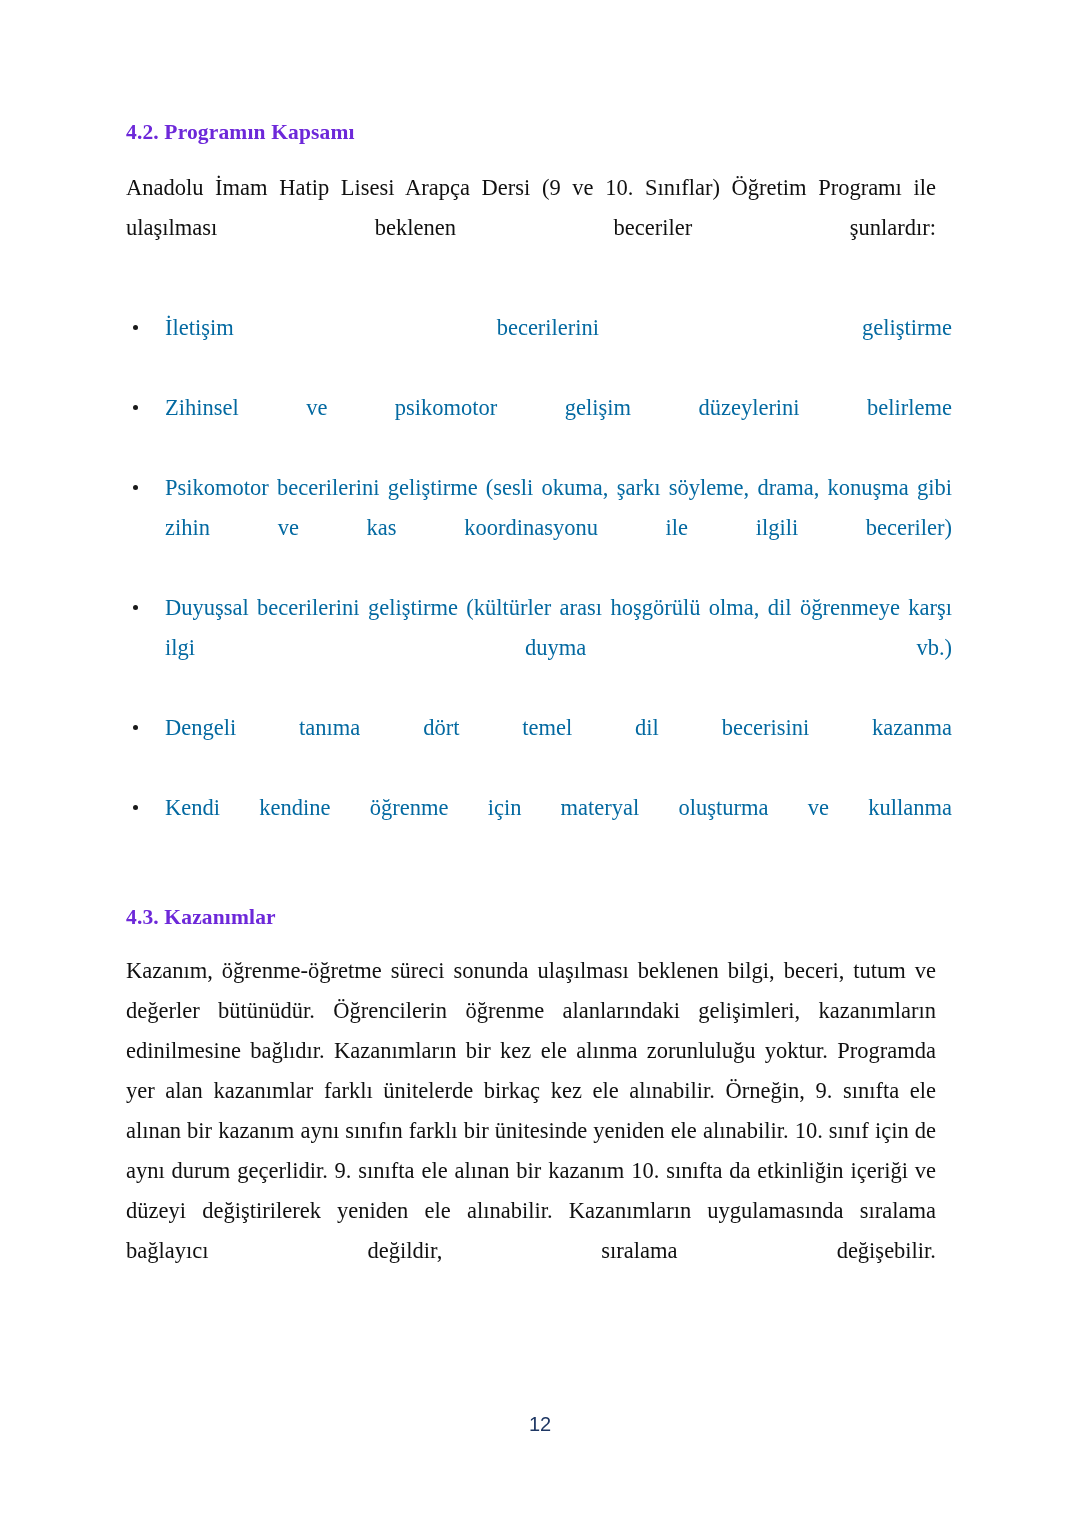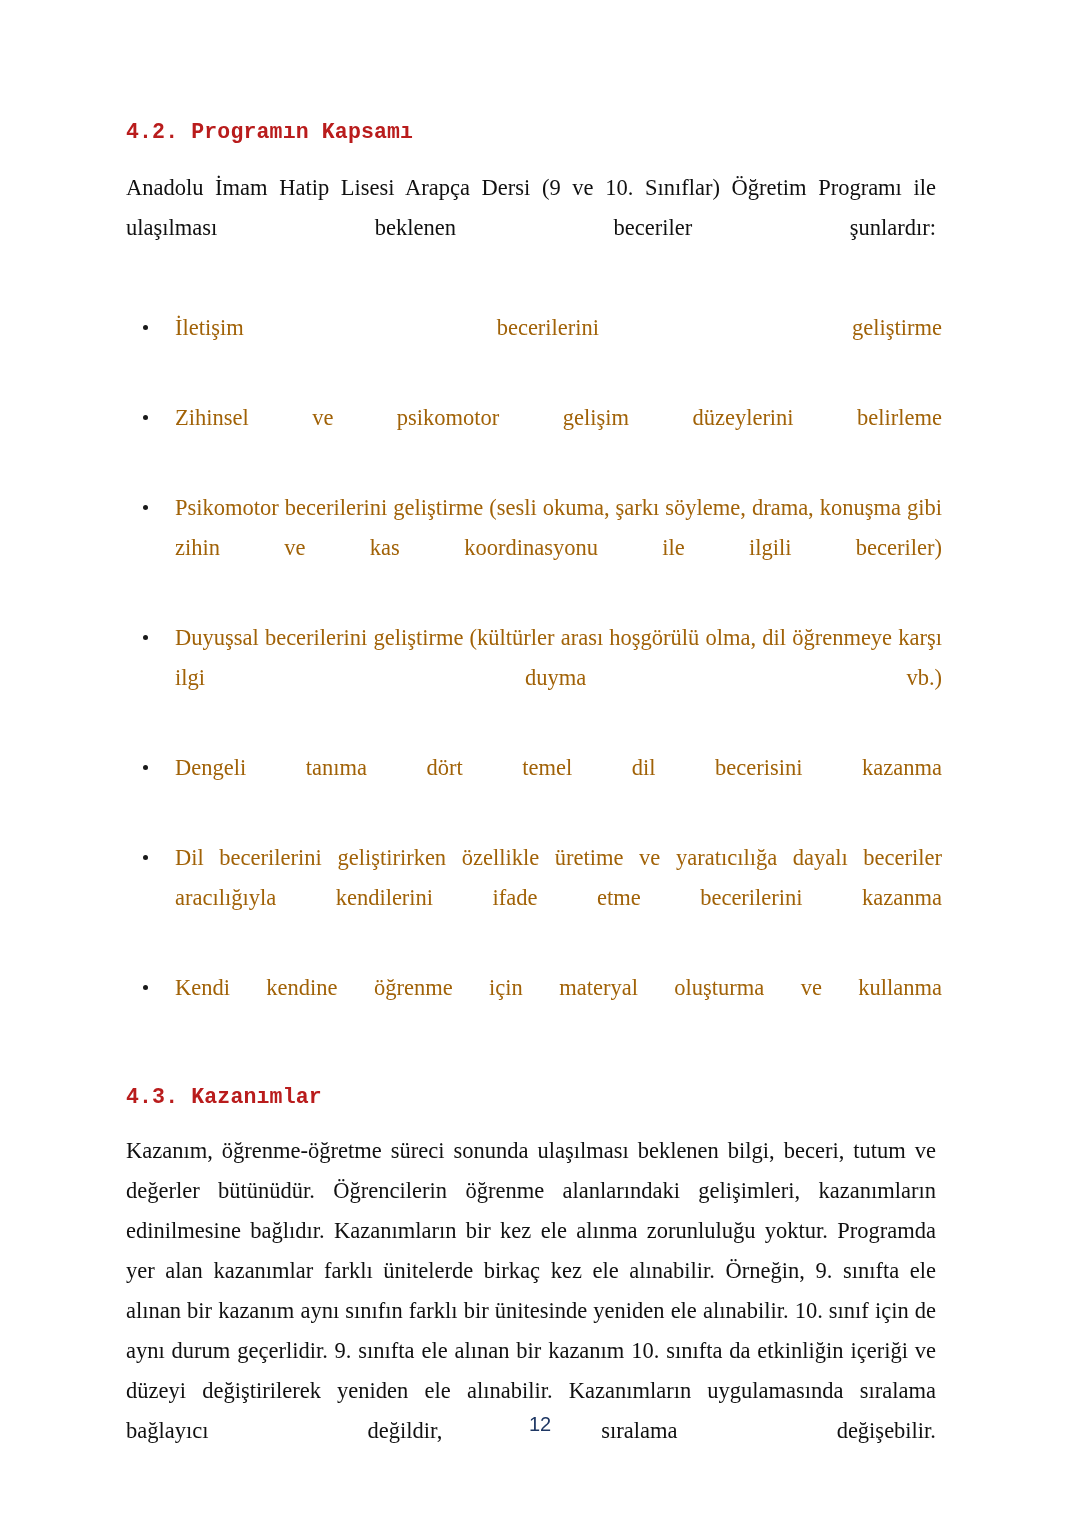--- a/index.html
+++ b/index.html
@@ -21,25 +21,25 @@
 
   .content {
     position: absolute;
     left: 126px;
     top: 119px;
     width: 826px;
   }
 
   
   .heading {
-    font-family: Liberation Mono, monospace;
+    font-family: Liberation Serif, serif;
     font-weight: bold;
     font-size: 21.5px;
     line-height: 1.25;
-    color: #b91c1c;
+    color: #6d28d9;
     letter-spacing: 0.15px;
     margin: 0;
   }
   .heading.h-first { margin-top: 0; }
   .heading.h-gap   { margin-top: 36px; }
 
   
   .para {
     font-family: "Liberation Serif", "DejaVu Serif", serif;
     font-size: 22.5px;
@@ -57,25 +57,25 @@
   .bullets {
     list-style: none;
     margin: 20px 0 0 0;
     padding: 0;
   }
   .bullets li {
     position: relative;
     font-family: "Liberation Serif", "DejaVu Serif", serif;
     font-size: 22.5px;
     line-height: 40px;
-    color: #a16207;
+    color: #0369a1;
     text-align: justify;
     text-justify: inter-word;
     padding-left: 39px;
-    margin: 10px;
+    margin: 0;
   }
   .bullets li .bullet-dot {
     position: absolute;
     left: 7px;
     top: 17px;
     width: 5px;
     height: 5px;
     background: #1a1a1a;
     border-radius: 50%;
     display: block;
@@ -134,24 +134,20 @@
       <li>
         <span class="bullet-dot"></span>
         <span class="txt">Duyuşsal becerilerini geliştirme (kültürler arası hoşgörülü olma, dil öğrenmeye karşı ilgi duyma vb.)</span>
       </li>
       <li>
         <span class="bullet-dot"></span>
         <span class="txt">Dengeli tanıma dört temel dil becerisini kazanma</span>
       </li>
       <li>
         <span class="bullet-dot"></span>
-        <span class="txt">Dil becerilerini geliştirirken özellikle üretime ve yaratıcılığa dayalı beceriler aracılığıyla kendilerini ifade etme becerilerini kazanma</span>
-      </li>
-      <li>
-        <span class="bullet-dot"></span>
         <span class="txt">Kendi kendine öğrenme için materyal oluşturma ve kullanma</span>
       </li>
     </ul>
 
     <h2 class="heading h-gap">4.3. Kazanımlar</h2>
 
     <p class="para tight">
       <span class="txt">Kazanım, öğrenme-öğretme süreci sonunda ulaşılması beklenen bilgi, beceri, tutum ve değerler bütünüdür. Öğrencilerin öğrenme alanlarındaki gelişimleri, kazanımların edinilmesine bağlıdır. Kazanımların bir kez ele alınma zorunluluğu yoktur. Programda yer alan kazanımlar farklı ünitelerde birkaç kez ele alınabilir. Örneğin, 9. sınıfta ele alınan bir kazanım aynı sınıfın farklı bir ünitesinde yeniden ele alınabilir. 10. sınıf için de aynı durum geçerlidir. 9. sınıfta ele alınan bir kazanım 10. sınıfta da etkinliğin içeriği ve düzeyi değiştirilerek yeniden ele alınabilir. Kazanımların uygulamasında sıralama bağlayıcı değildir, sıralama değişebilir.</span>
     </p>
 

